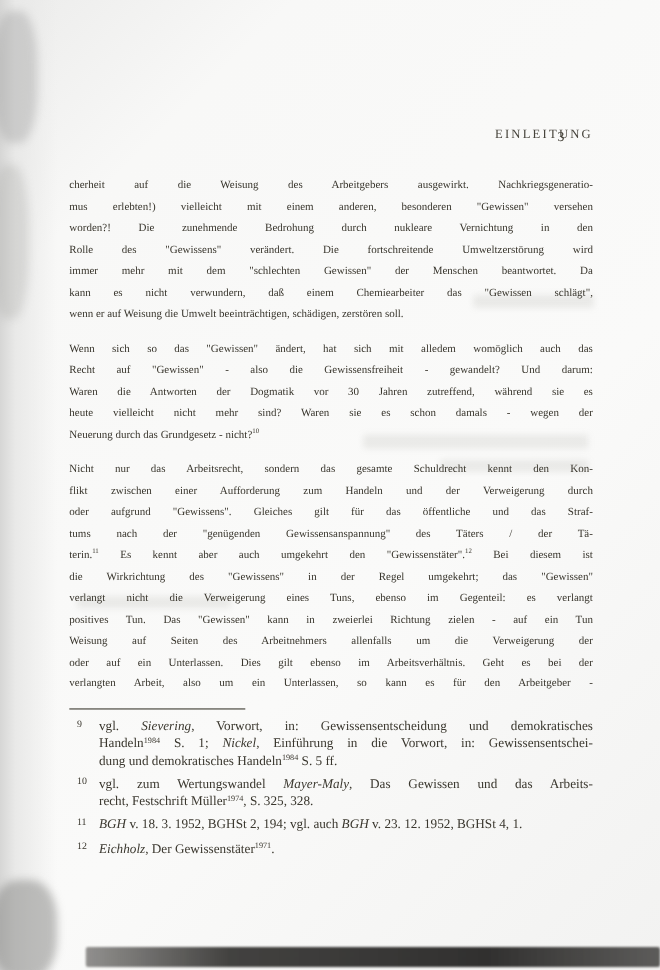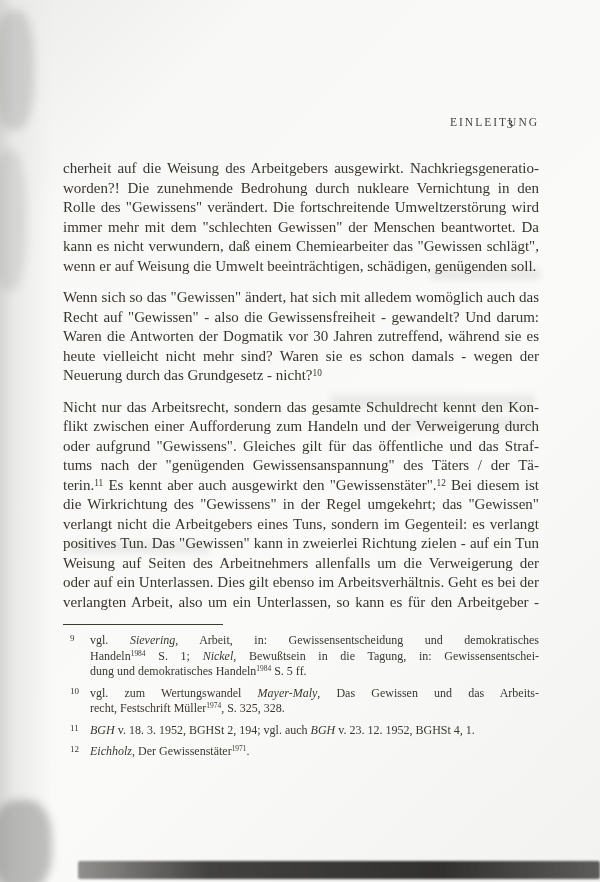--- a/index.html
+++ b/index.html
@@ -32,21 +32,21 @@
     color:#38352c;
   }
   .page-header {
     position:relative; margin-top:116px; height:16px;
     font-size:11.5px; letter-spacing:2px; text-align:right; color:#45423a;
   }
   .page-number {
     position:absolute; right:26px; top:1px;
     letter-spacing:0; font-size:12.5px; color:#3c3930;
   }
-  .body-text { margin-top:27px; font-size:15px; line-height:19.5px; }
+  .body-text { margin-top:27px; font-size:10px; line-height:19.5px; }
   .paragraph { margin-bottom:12px; }
   .tline { text-align:justify; text-align-last:justify; }
   .tline.end { text-align-last:left; }
   .it { font-style:italic;font-family:Liberation Serif, serif; }
   .sup { font-size:62%; line-height:0; vertical-align:4px; letter-spacing:0; }
 
   .footnote-rule {
     margin-top:9px; width:160px; height:0;
     border-top:1.3px solid #3c3a31;
   }
@@ -70,56 +70,57 @@
 
 <div class="content">
   <div class="page-header">
     <span>EINLEITUNG</span>
     <span class="page-number">3</span>
   </div>
 
   <div class="body-text">
     <div class="paragraph">
         <div class="tline"><span>cherheit auf die Weisung des Arbeitgebers ausgewirkt. Nachkriegsgeneratio-</span></div>
+        <div class="tline"><span>mus erlebten!) vielleicht mit einem anderen, besonderen "Gewissen" versehen</span></div>
         <div class="tline"><span>worden?! Die zunehmende Bedrohung durch nukleare Vernichtung in den</span></div>
         <div class="tline"><span>Rolle des "Gewissens" verändert. Die fortschreitende Umweltzerstörung wird</span></div>
         <div class="tline"><span>immer mehr mit dem "schlechten Gewissen" der Menschen beantwortet. Da</span></div>
         <div class="tline"><span>kann es nicht verwundern, daß einem Chemiearbeiter das "Gewissen schlägt",</span></div>
-        <div class="tline end"><span>wenn er auf Weisung die Umwelt beeinträchtigen, schädigen, genügenden soll.</span></div>
+        <div class="tline end"><span>wenn er auf Weisung die Umwelt beeinträchtigen, schädigen, zerstören soll.</span></div>
       </div>
     <div class="paragraph">
         <div class="tline"><span>Wenn sich so das "Gewissen" ändert, hat sich mit alledem womöglich auch das</span></div>
         <div class="tline"><span>Recht auf "Gewissen" - also die Gewissensfreiheit - gewandelt? Und darum:</span></div>
         <div class="tline"><span>Waren die Antworten der Dogmatik vor 30 Jahren zutreffend, während sie es</span></div>
         <div class="tline"><span>heute vielleicht nicht mehr sind? Waren sie es schon damals - wegen der</span></div>
         <div class="tline end"><span>Neuerung durch das Grundgesetz - nicht?</span><span class="sup">10</span></div>
       </div>
     <div class="paragraph">
         <div class="tline"><span>Nicht nur das Arbeitsrecht, sondern das gesamte Schuldrecht kennt den Kon-</span></div>
         <div class="tline"><span>flikt zwischen einer Aufforderung zum Handeln und der Verweigerung durch</span></div>
         <div class="tline"><span>oder aufgrund "Gewissens". Gleiches gilt für das öffentliche und das Straf-</span></div>
         <div class="tline"><span>tums nach der "genügenden Gewissensanspannung" des Täters / der Tä-</span></div>
-        <div class="tline"><span>terin.</span><span class="sup">11</span><span> Es kennt aber auch ausgewirkt den "Gewissenstäter".</span><span class="sup">12</span><span> Bei diesem ist</span></div>
+        <div class="tline"><span>terin.</span><span class="sup">11</span><span> Es kennt aber auch umgekehrt den "Gewissenstäter".</span><span class="sup">12</span><span> Bei diesem ist</span></div>
         <div class="tline"><span>die Wirkrichtung des "Gewissens" in der Regel umgekehrt; das "Gewissen"</span></div>
-        <div class="tline"><span>verlangt nicht die Arbeitgebers eines Tuns, sondern im Gegenteil: es verlangt</span></div>
+        <div class="tline"><span>verlangt nicht die Verweigerung eines Tuns, ebenso im Gegenteil: es verlangt</span></div>
         <div class="tline"><span>positives Tun. Das "Gewissen" kann in zweierlei Richtung zielen - auf ein Tun</span></div>
         <div class="tline"><span>Weisung auf Seiten des Arbeitnehmers allenfalls um die Verweigerung der</span></div>
         <div class="tline"><span>oder auf ein Unterlassen. Dies gilt ebenso im Arbeitsverhältnis. Geht es bei der</span></div>
         <div class="tline"><span>verlangten Arbeit, also um ein Unterlassen, so kann es für den Arbeitgeber -</span></div>
       </div>
   </div>
 
   <div class="footnote-rule"></div>
 
   <div class="footnotes">
     <div class="footnote">
       <span class="fn-num">9</span>
       <div>
-          <div class="tline"><span>vgl. </span><span class="it">Sievering</span><span>, Arbeit, in: Gewissensentscheidung und demokratisches</span></div>
-          <div class="tline"><span>Handeln</span><span class="sup">1984</span><span> S. 1; </span><span class="it">Nickel</span><span>, Bewußtsein in die Tagung, in: Gewissensentschei-</span></div>
+          <div class="tline"><span>vgl. </span><span class="it">Sievering</span><span>, Vorwort, in: Gewissensentscheidung und demokratisches</span></div>
+          <div class="tline"><span>Handeln</span><span class="sup">1984</span><span> S. 1; </span><span class="it">Nickel</span><span>, Einführung in die Vorwort, in: Gewissensentschei-</span></div>
           <div class="tline end"><span>dung und demokratisches Handeln</span><span class="sup">1984</span><span> S. 5 ff.</span></div>
         </div>
     </div>
     <div class="footnote">
       <span class="fn-num">10</span>
       <div>
           <div class="tline"><span>vgl. zum Wertungswandel </span><span class="it">Mayer-Maly</span><span>, Das Gewissen und das Arbeits-</span></div>
           <div class="tline end"><span>recht, Festschrift Müller</span><span class="sup">1974</span><span>, S. 325, 328.</span></div>
         </div>
     </div>

